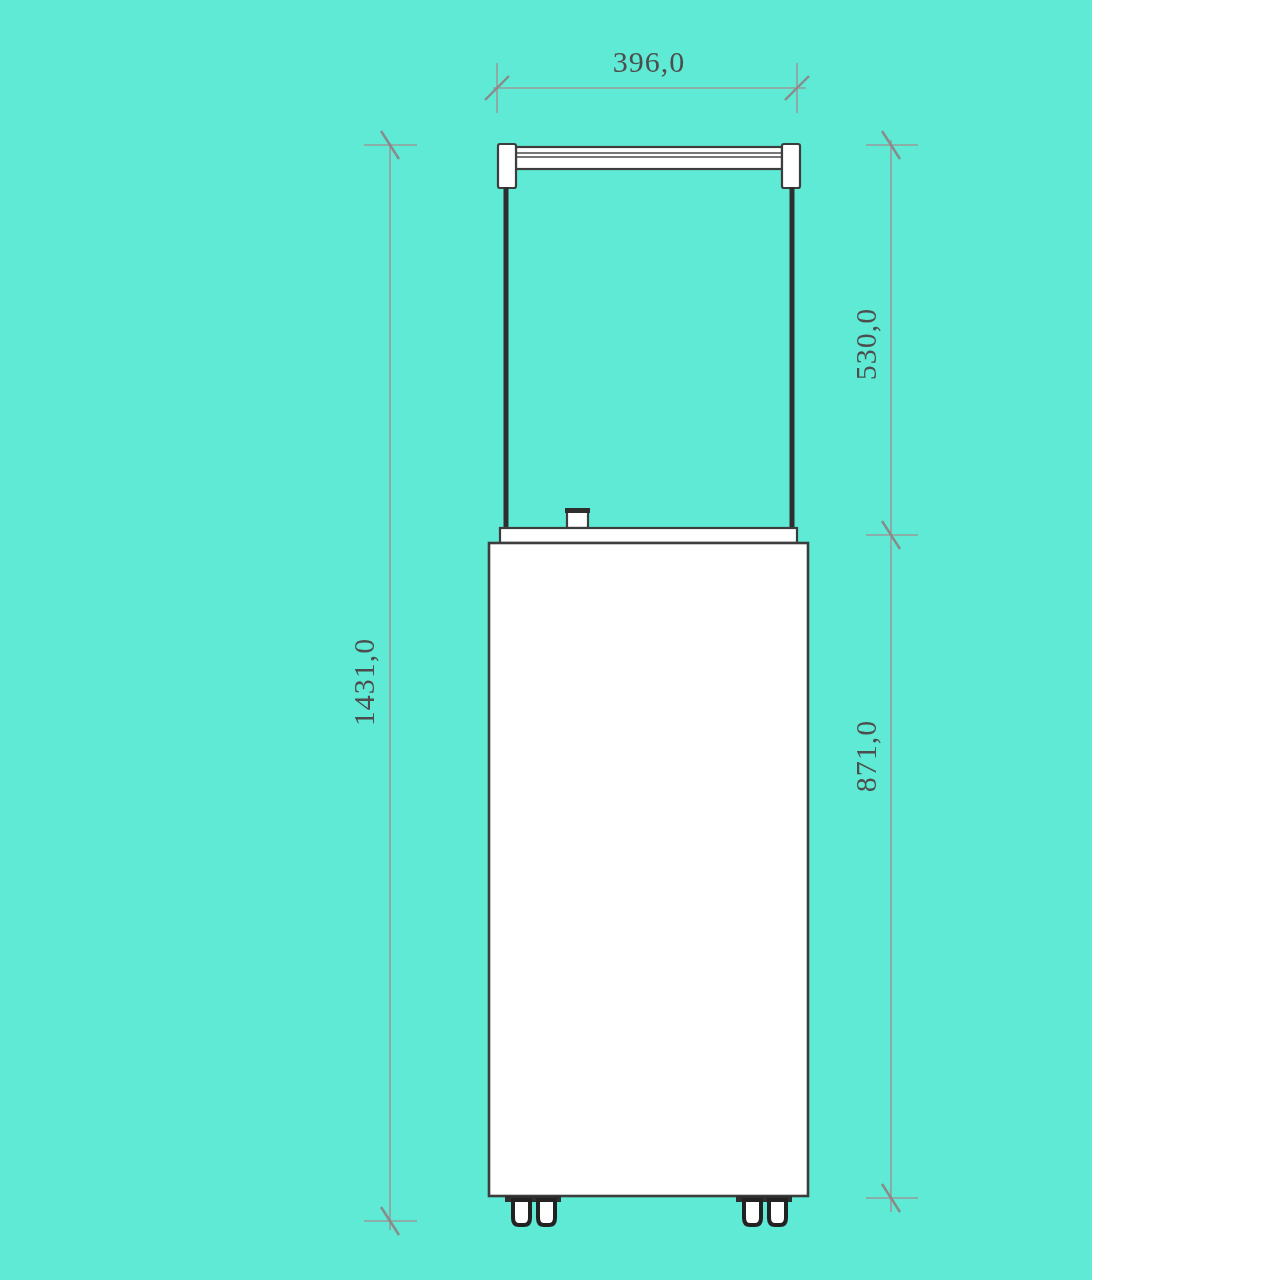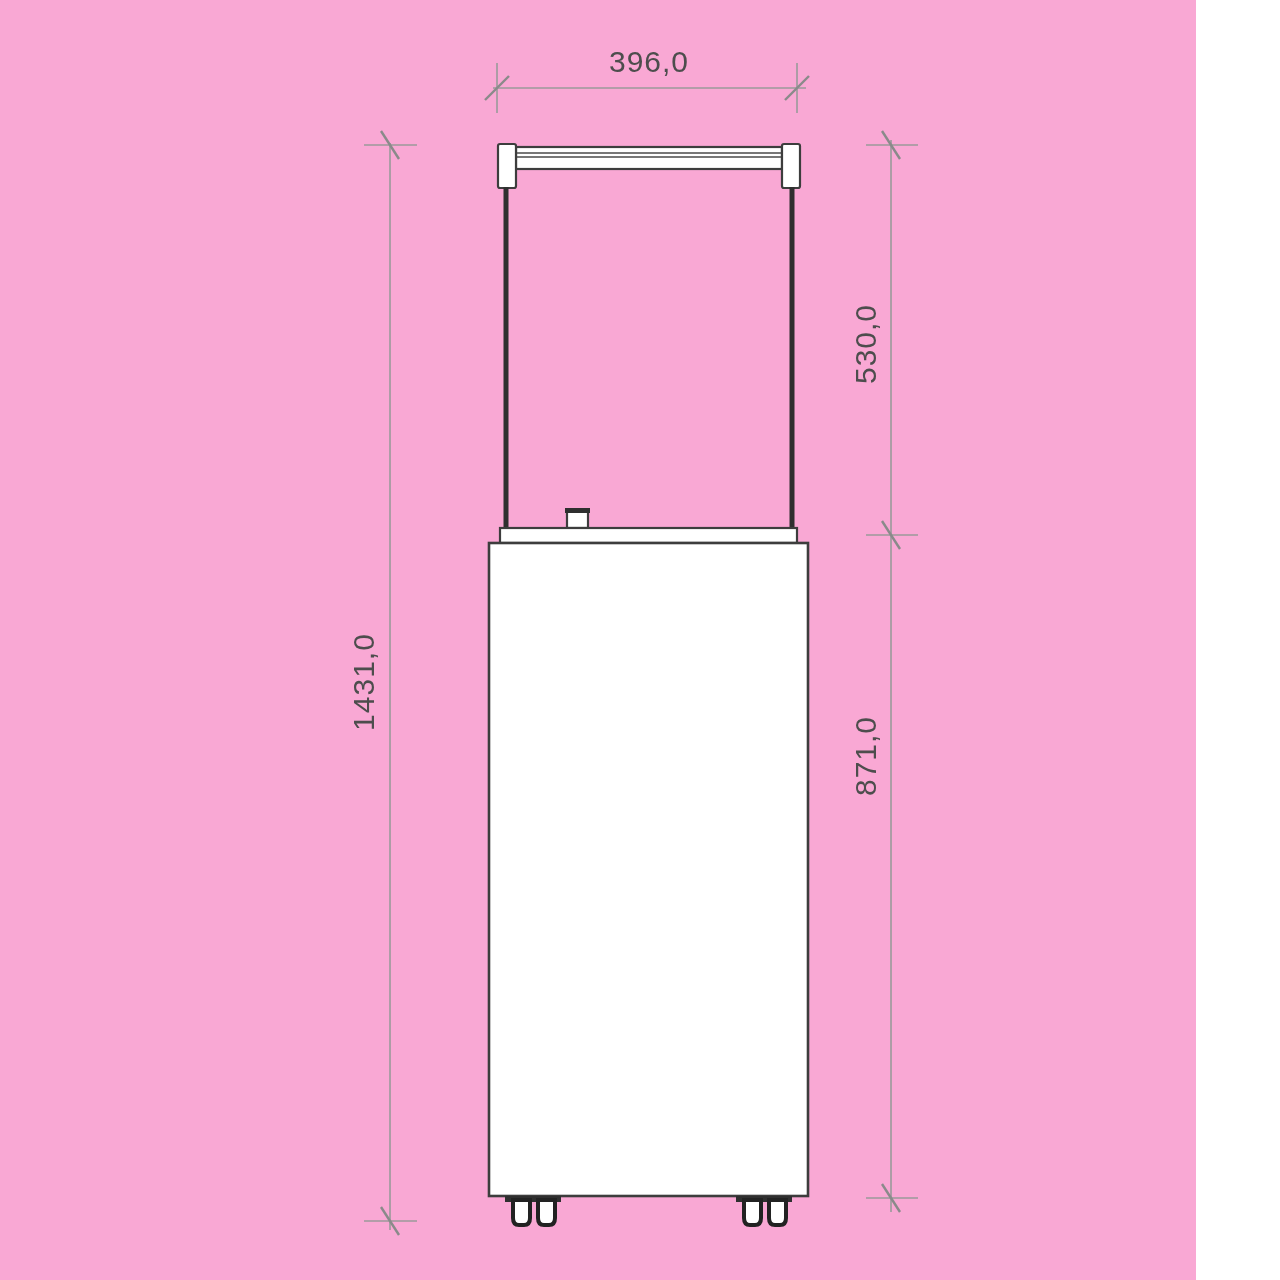--- a/index.html
+++ b/index.html
@@ -2,25 +2,25 @@
 <html><head>
 <meta charset="utf-8">
 <style>
   html, body {
     margin: 0;
     padding: 0;
     background: #ffffff;
   }
   .stage {
     position: relative;
-    width: 1196px;
+    width: 1092px;
     height: 1280px;
-    background: #f9a8d4;
+    background: #5eead4;
     overflow: hidden;
-    font-family: Liberation Sans, sans-serif;
+    font-family: Liberation Serif, serif;
   }
   svg { position: absolute; left: 0; top: 0; }
 
   
   .dim-line   { stroke: #9a9a9a; stroke-width: 1.6; fill: none; }
   .dim-slash  { stroke: #8a8a8a; stroke-width: 2.4; fill: none; }
 
   
   .obj        { stroke: #3d3d3d; stroke-width: 2.2; fill: #ffffff; }
   .obj-thin   { stroke: #4a4a4a; stroke-width: 1.4; fill: none; }

